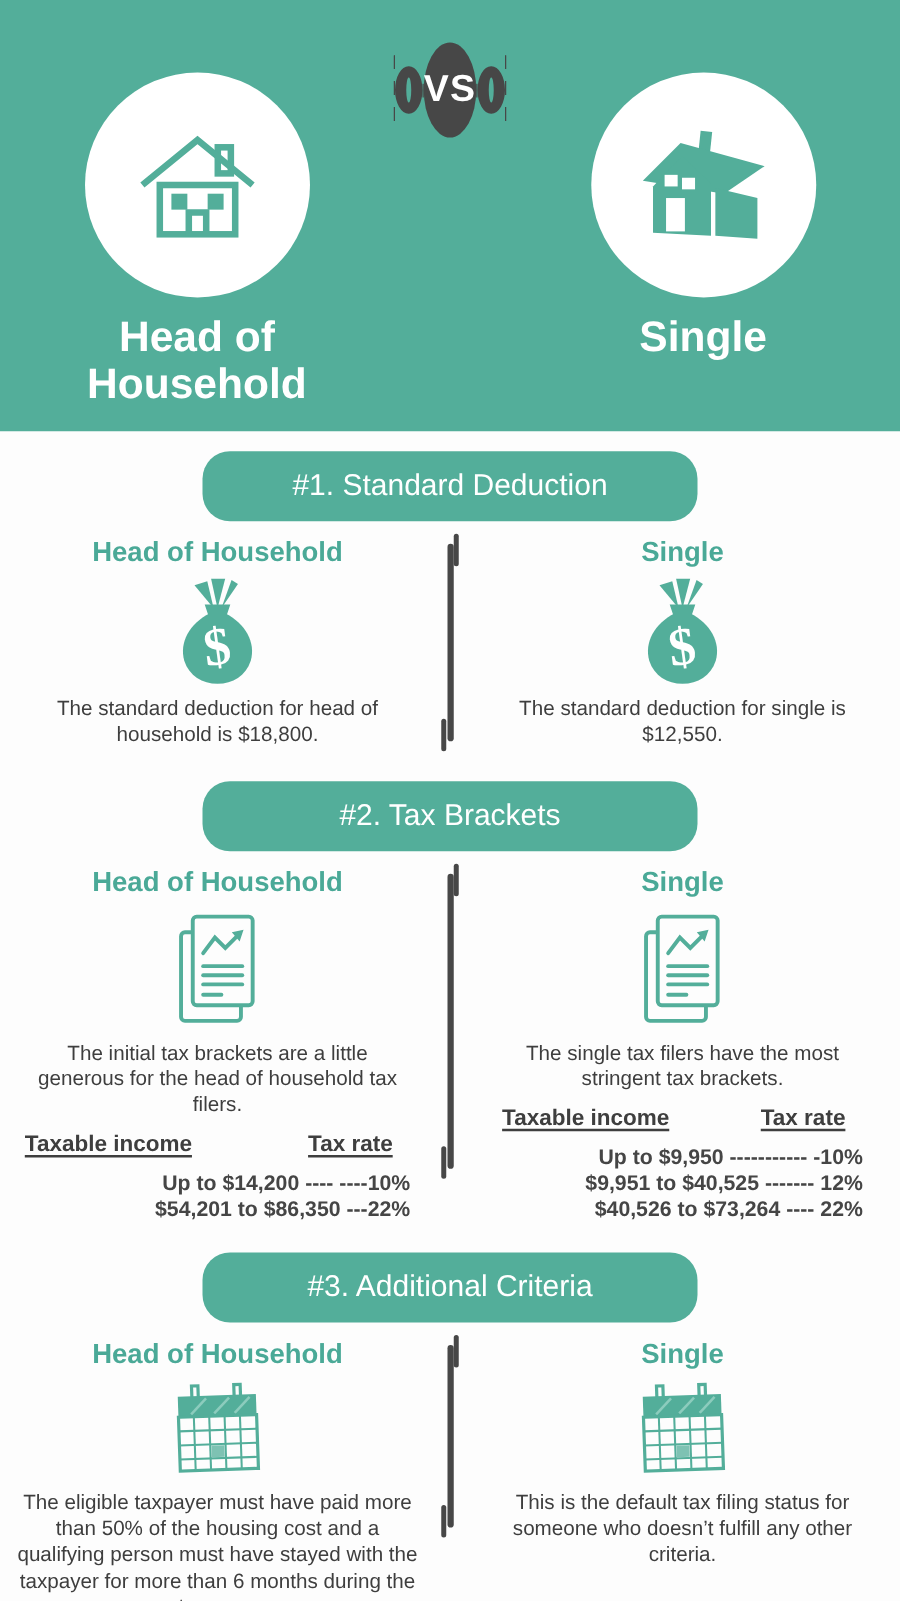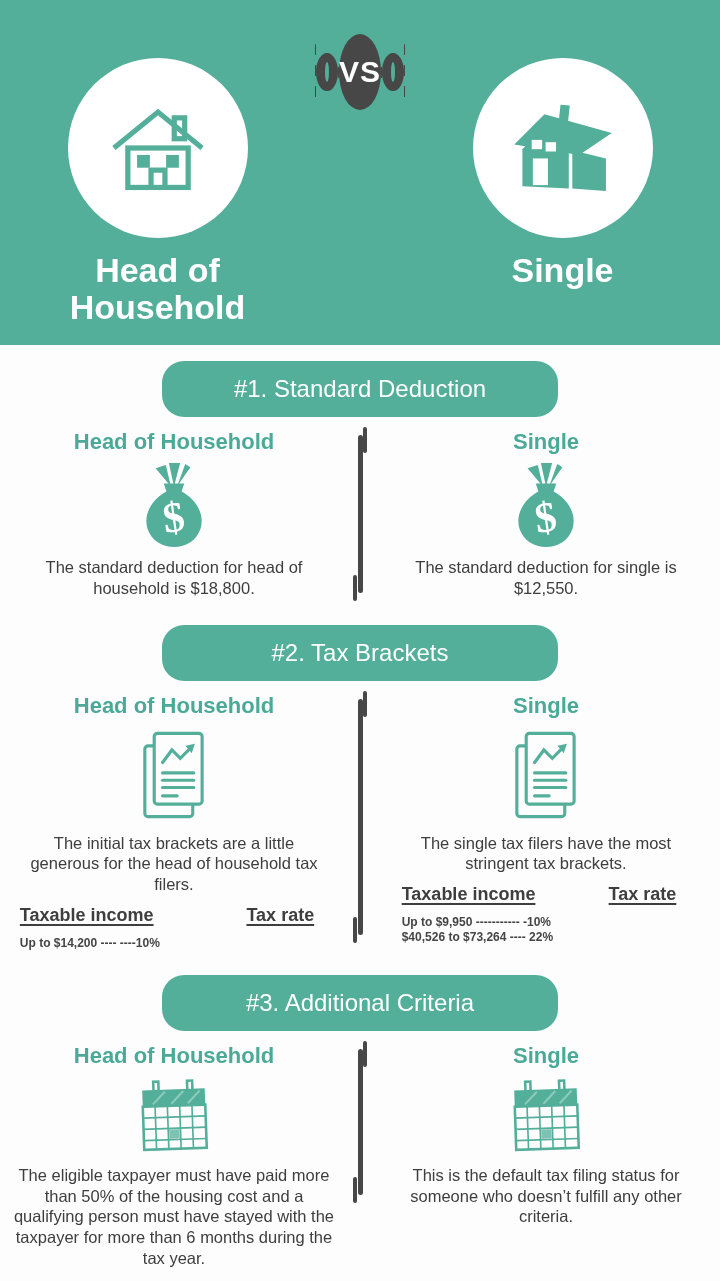--- a/index.html
+++ b/index.html
@@ -58,21 +58,21 @@
     background:#474747;border-radius:2px;}
   .d1{height:158px;}
   .d2{height:236px;}
   .d3{height:146px;}
   
   .tax-table{width:94%;margin-top:10px;text-align:left;}
   .table-head{display:flex;justify-content:space-between;padding-right:14px;
     font-weight:bold;font-size:18px;color:#3E3E3E;gap:16px;}
   .table-head span{text-decoration:underline;text-decoration-thickness:2px;text-underline-offset:3px;}
   .table-rows{margin-top:10px;}
-  .table-row{font-size:12px;font-weight:600;color:#454545;line-height:1.24;white-space:nowrap;}
+  .table-row{font-size:17px;font-weight:600;color:#454545;line-height:1.24;white-space:nowrap;text-align:right;}
   
   .footer{margin-top:14px;text-align:center;color:#3E3E3E;font-size:17px;}
   svg{display:block;}
 </style>
 </head>
 <body>
 
 <div class="page">
 
   <header class="hero">
@@ -193,20 +193,21 @@
             </svg>
           </div>
           <div class="col-text" style="max-width:312px">The initial tax brackets are a little generous for the head of household tax filers.</div>
           <div class="tax-table">
             <div class="table-head">
               <span>Taxable income</span>
               <span>Tax rate</span>
             </div>
             <div class="table-rows">
               <div class="table-row">Up to $14,200 ---- ----10%</div>
+              <div class="table-row">$54,201 to $86,350 ---22%</div>
             </div>
           </div>
         </div>
         <div class="divider-cell">
             <div class="divider d2"></div>
           </div>
         <div class="col">
           <div class="col-heading">Single</div>
           <div class="icon-wrap">
             <svg width="86" height="100" viewBox="0 0 80 96">
@@ -225,20 +226,21 @@
             </svg>
           </div>
           <div class="col-text" style="max-width:300px">The single tax filers have the most stringent tax brackets.</div>
           <div class="tax-table" style="width:88%">
             <div class="table-head">
               <span>Taxable income</span>
               <span>Tax rate</span>
             </div>
             <div class="table-rows">
               <div class="table-row">Up to $9,950 ----------- -10%</div>
+              <div class="table-row">$9,951 to $40,525 ------- 12%</div>
               <div class="table-row">$40,526 to $73,264 ---- 22%</div>
             </div>
           </div>
         </div>
       </div>
     </section>
 
     <section class="section s3">
       <div class="pill">
         <span>#3. Additional Criteria</span>

